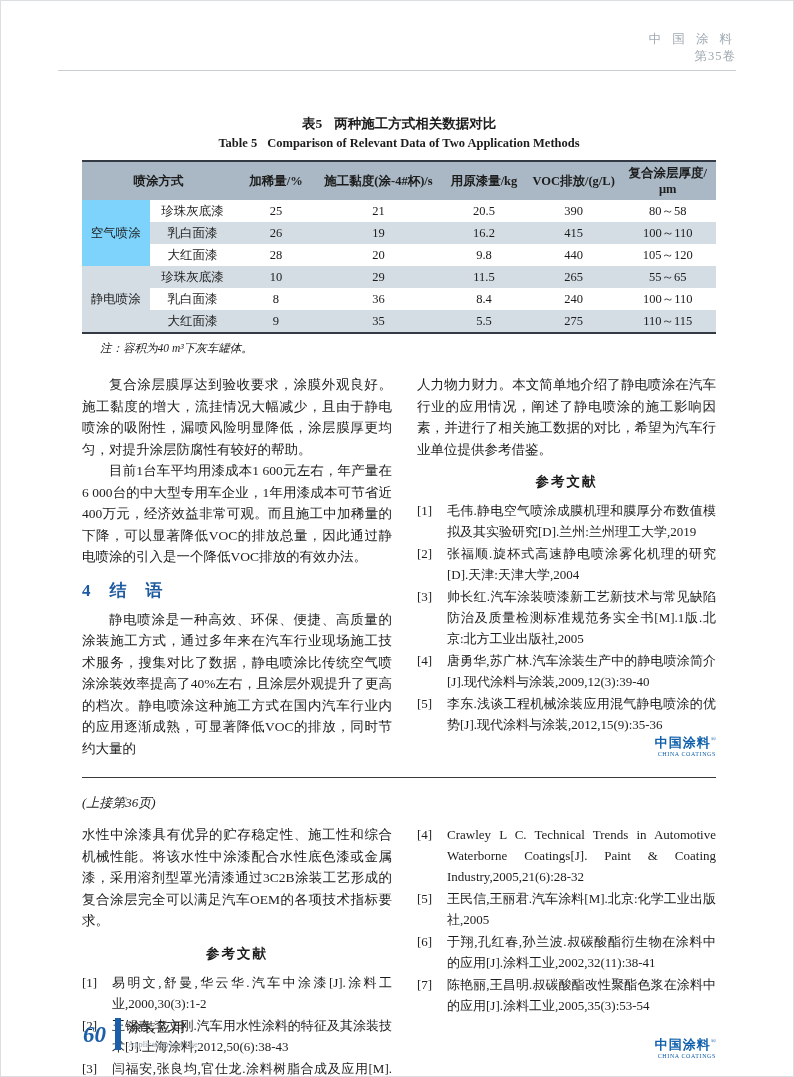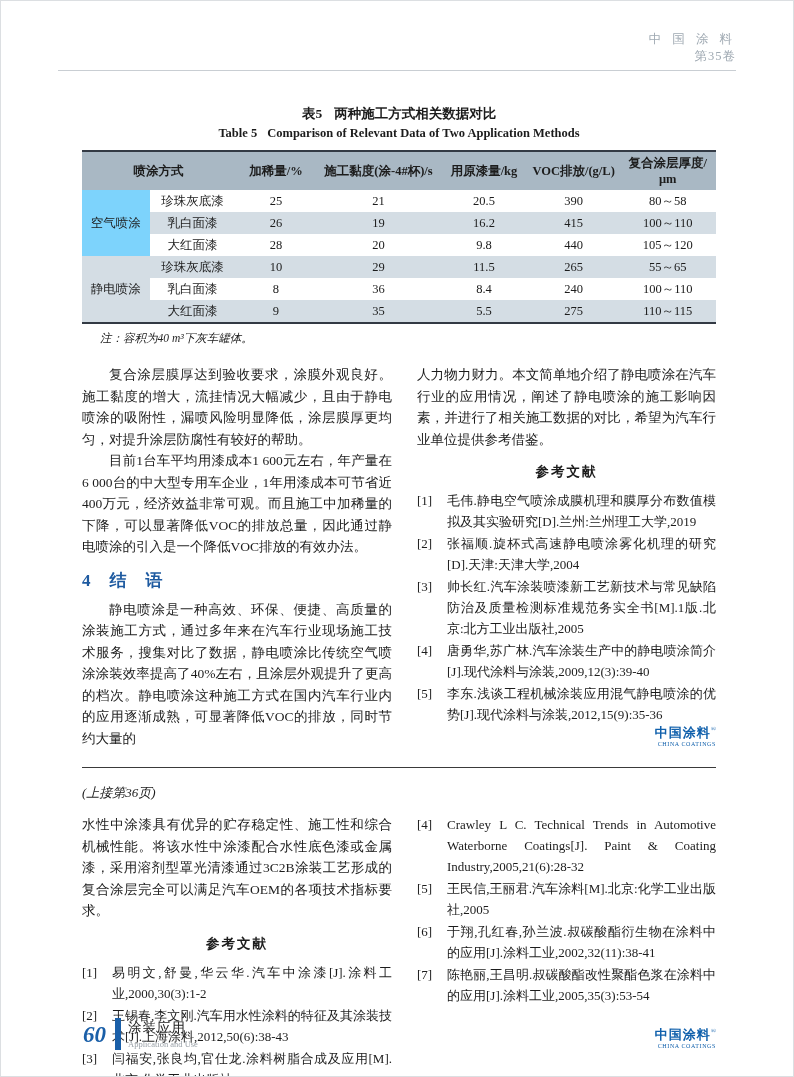--- a/index.html
+++ b/index.html
@@ -20,21 +20,21 @@
     color:#9fa9b2;font-size:12.5px;
     border-bottom:1px solid #c9ced3;
     padding-bottom:5px;
     flex-direction:column;
   }
   .journal-name{letter-spacing:4px;}
   .volume-label{letter-spacing:1px;}
   
   .content{padding:0 77px 0 81px;}
   
-  .table-block{margin-top:34px;}
+  .table-block{margin-top:44px;}
   .tbl-title-zh{text-align:center;font-weight:bold;font-size:13.5px;}
   .tbl-title-zh .gap{margin-right:12px;}
   .tbl-title-en{text-align:center;font-weight:bold;font-size:12.5px;margin-top:3px;}
   .tbl-title-en .gap{margin-right:10px;}
   table.data{
     width:100%;border-collapse:collapse;margin-top:9px;
     font-size:12.5px;
     border-top:2px solid #333a44;border-bottom:2px solid #333a44;
   }
   table.data th,table.data td{

